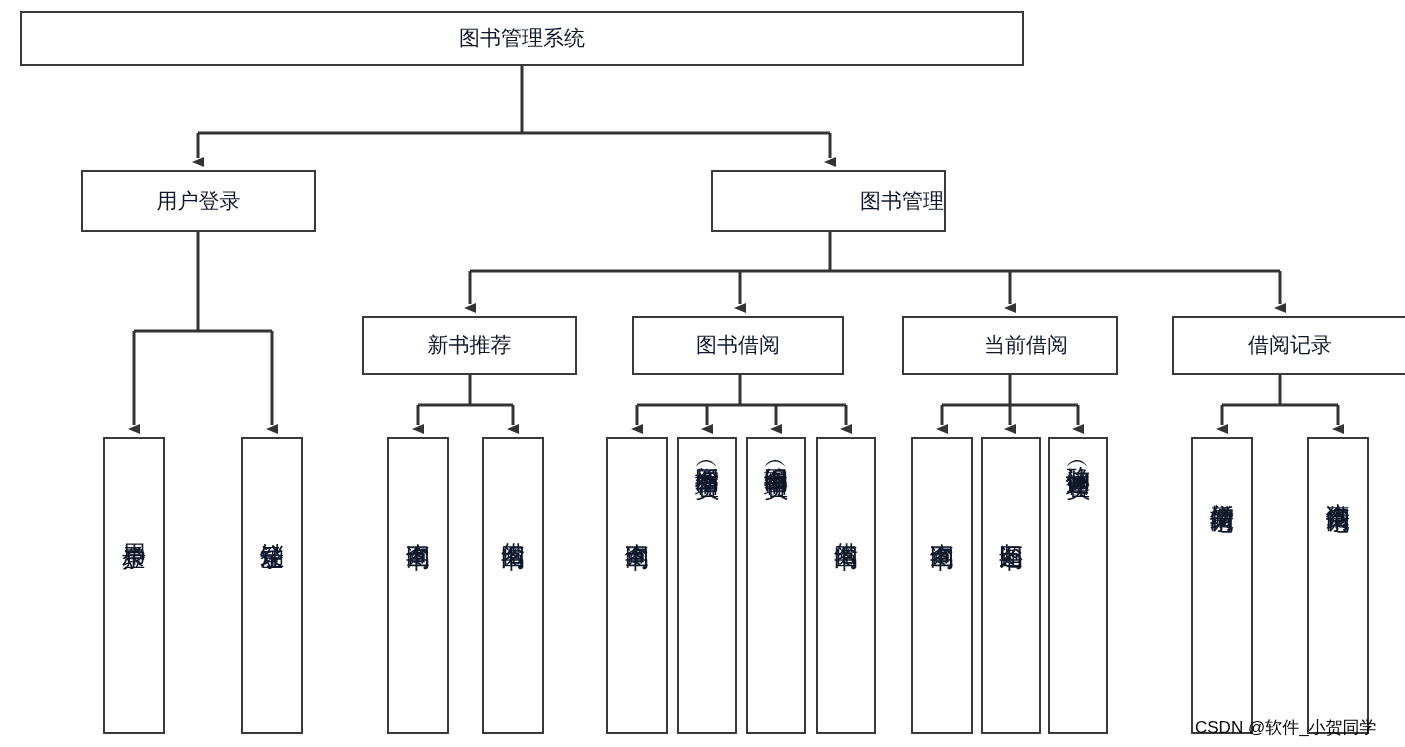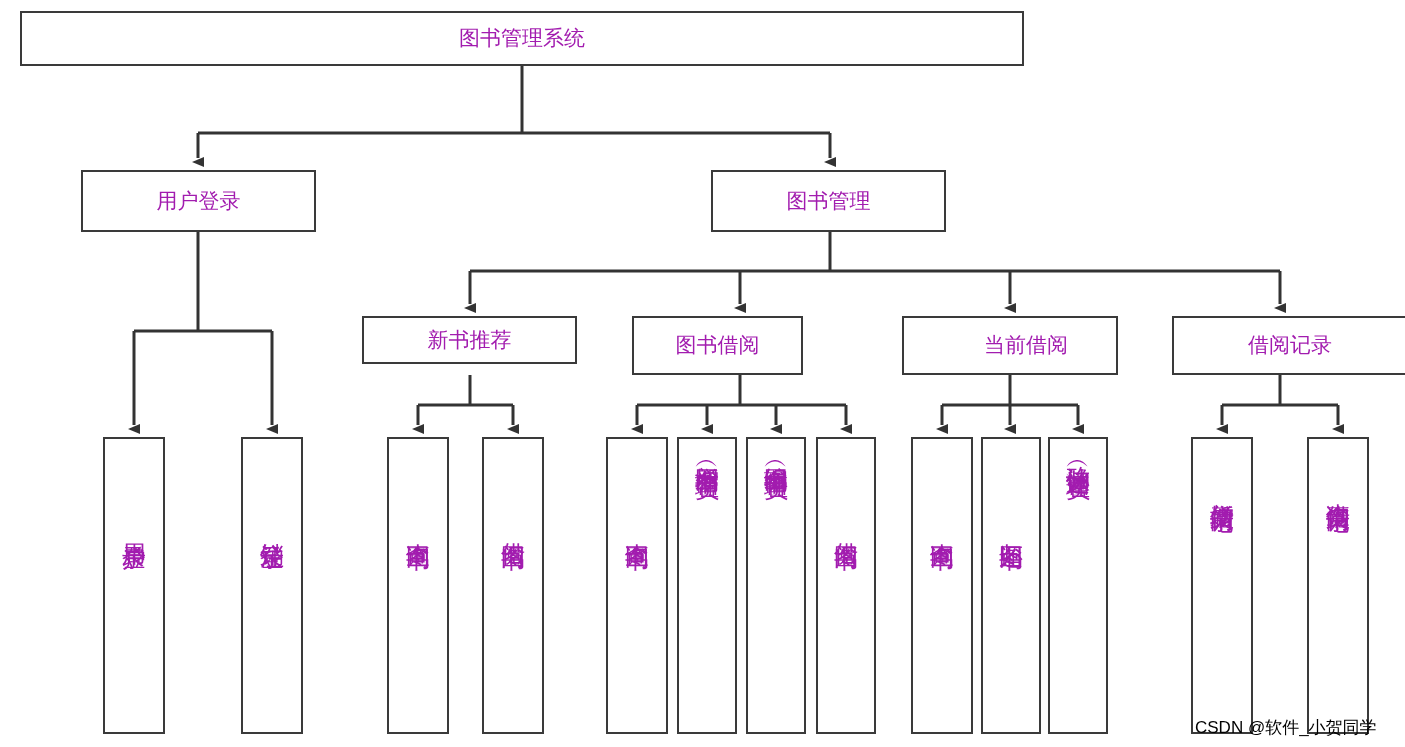--- a/index.html
+++ b/index.html
@@ -28,21 +28,21 @@
     position: absolute;
     box-sizing: border-box;
     background: #ffffff;
     border: 2px solid #3a3a3a;
     display: flex;
     align-items: center;
     justify-content: center;
     z-index: 2;
   }
   .node .label {
-    color: #a21caf;
+    color: #0f172a;
     text-align: center;
     line-height: 1.06;
     white-space: pre;
   }
   .node.horiz .label {
     font-size: 21px;
   }
   .node.vert {
     align-items: flex-start;
     justify-content: center;
@@ -119,28 +119,28 @@
     </g>
   </svg>
 
   <div class="node horiz" style="left:20px; top:11px; width:1004px; height:55px;">
     <span class="label">图书管理系统</span>
   </div>
 
   <div class="node horiz" style="left:81px; top:170px; width:235px; height:62px;">
     <span class="label">用户登录</span>
   </div>
-  <div class="node horiz" style="left:711px; top:170px; width:235px; height:62px;">
+  <div class="node horiz" style="left:711px; top:170px; width:235px; height:62px;justify-content:flex-end;">
     <span class="label">图书管理</span>
   </div>
 
-  <div class="node horiz" style="left:362px; top:316px; width:215px; height:48px;">
+  <div class="node horiz" style="left:362px; top:316px; width:215px; height:59px;">
     <span class="label">新书推荐</span>
   </div>
-  <div class="node horiz" style="left:632px; top:316px; width:171px; height:59px;">
+  <div class="node horiz" style="left:632px; top:316px; width:212px; height:59px;">
     <span class="label">图书借阅</span>
   </div>
   <div class="node horiz" style="left:902px; top:316px; width:216px; height:59px;padding-left:32px;">
     <span class="label">当前借阅</span>
   </div>
   <div class="node horiz" style="left:1172px; top:316px; width:236px; height:59px;">
     <span class="label">借阅记录</span>
   </div>
 
   <div class="node vert" style="left:103px; top:437px; width:62px; height:297px; padding-top:85px;">

